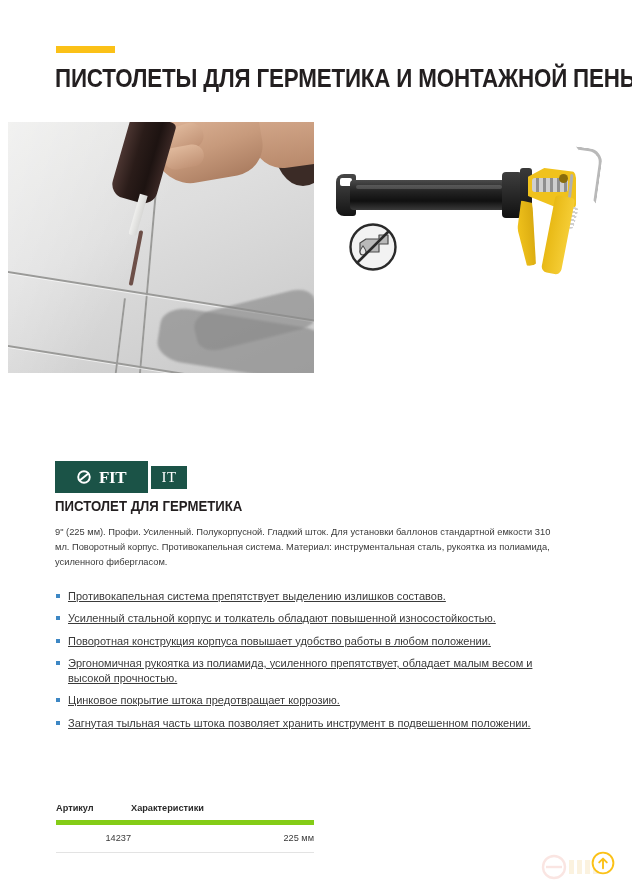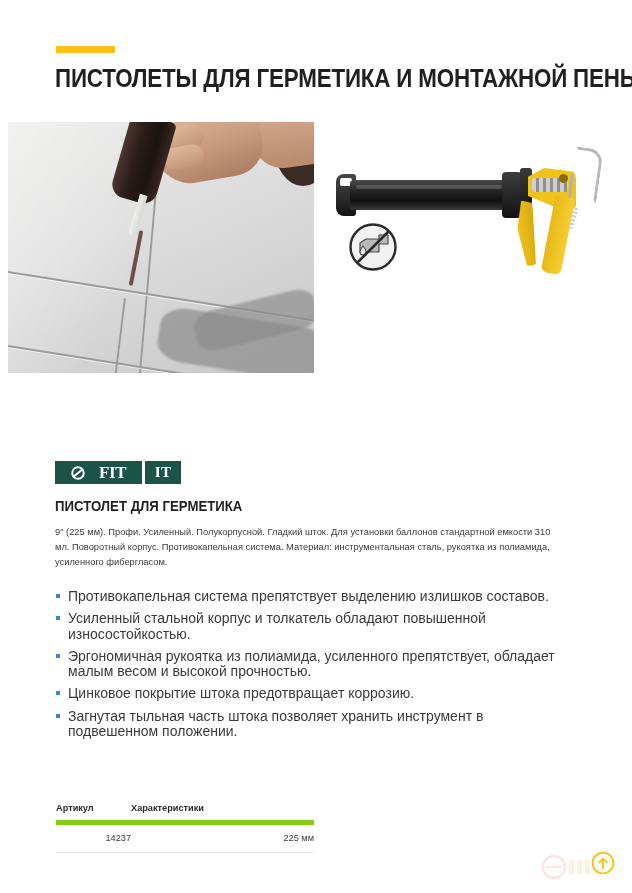--- a/index.html
+++ b/index.html
@@ -341,25 +341,25 @@
     position: absolute;
     left: 47px;
     top: 461px;
     display: flex;
     align-items: center;
     gap: 3px;
   }
   .brand-badge {
     background: #1b5347;
     color: #ffffff;
-    height: 23px;
+    height: 32px;
     display: flex;
     align-items: center;
-    gap: 14px;
-    padding: 0 16px;
+    gap: 8px;
+    padding: 0 22px;
     box-sizing: border-box;
   }
   .brand-badge .bw {
     font-family: "Liberation Serif", "DejaVu Serif", serif;
     font-weight: 700;
     font-size: 17px;
     letter-spacing: -0.4px;
     line-height: 1;
   }
   .brand-mark {
@@ -370,21 +370,21 @@
   }
   .brand-badge-it {
     background: #1b5347;
     color: #ffffff;
     height: 23px;
     min-width: 36px;
     display: flex;
     align-items: center;
     justify-content: center;
     font-family: "Liberation Serif", "DejaVu Serif", serif;
-    font-weight: 700;
+    font-weight: 400;
     font-size: 15px;
     letter-spacing: 0.5px;
     box-sizing: border-box;
   }
 
   .product-title {
     position: absolute;
     left: 47px;
     top: 497px;
     font-family: "Liberation Sans Narrow", "Liberation Sans", sans-serif;
@@ -413,24 +413,25 @@
     left: 47px;
     top: 589px;
     width: 520px;
     margin: 0;
     padding: 0;
     list-style: none;
   }
   .features li {
     position: relative;
     padding-left: 13px;
-    font-size: 14px;
+    font-size: 11px;
     line-height: 15.3px;
     color: #3a3a3a;
     margin-bottom: 7px;
+    text-decoration: underline;
   }
   .features li::before {
     content: "";
     position: absolute;
     left: 1px;
     top: 5px;
     width: 4px;
     height: 4px;
     background: #3d87c4;
   }
@@ -548,20 +549,21 @@
     </div>
     <div class="brand-badge-it">IT</div>
   </div>
 
   <div class="product-title">ПИСТОЛЕТ ДЛЯ ГЕРМЕТИКА</div>
   <div class="product-desc">9" (225 мм). Профи. Усиленный. Полукорпусной. Гладкий шток. Для установки баллонов стандартной емкости 310 мл. Поворотный корпус. Противокапельная система. Материал: инструментальная сталь, рукоятка из полиамида, усиленного фибергласом.</div>
 
   <ul class="features">
     <li>Противокапельная система препятствует выделению излишков составов.</li>
     <li>Усиленный стальной корпус и толкатель обладают повышенной износостойкостью.</li>
+    <li>Поворотная конструкция корпуса повышает удобство работы в любом положении.</li>
     <li>Эргономичная рукоятка из полиамида, усиленного препятствует, обладает малым весом и высокой прочностью.</li>
     <li>Цинковое покрытие штока предотвращает коррозию.</li>
     <li>Загнутая тыльная часть штока позволяет хранить инструмент в подвешенном положении.</li>
   </ul>
 
   <table class="spec-table">
     <thead>
       <tr>
         <th>Артикул</th>
         <th>Характеристики</th>

